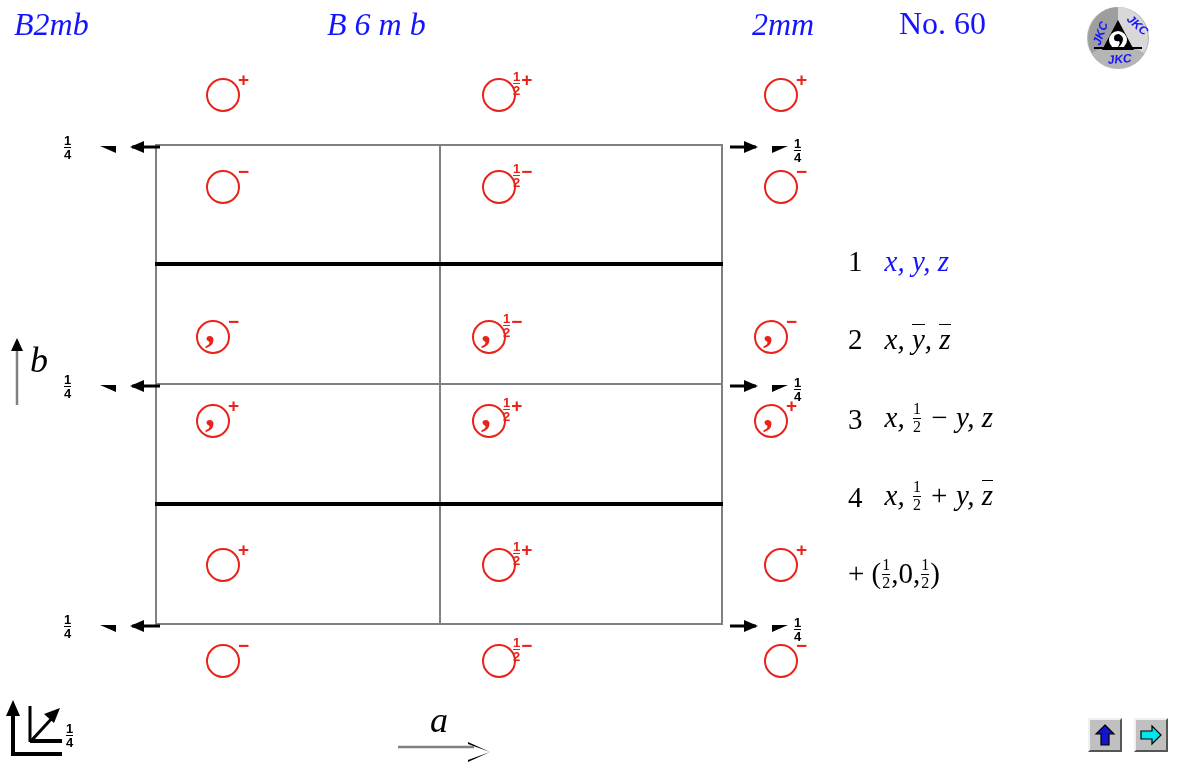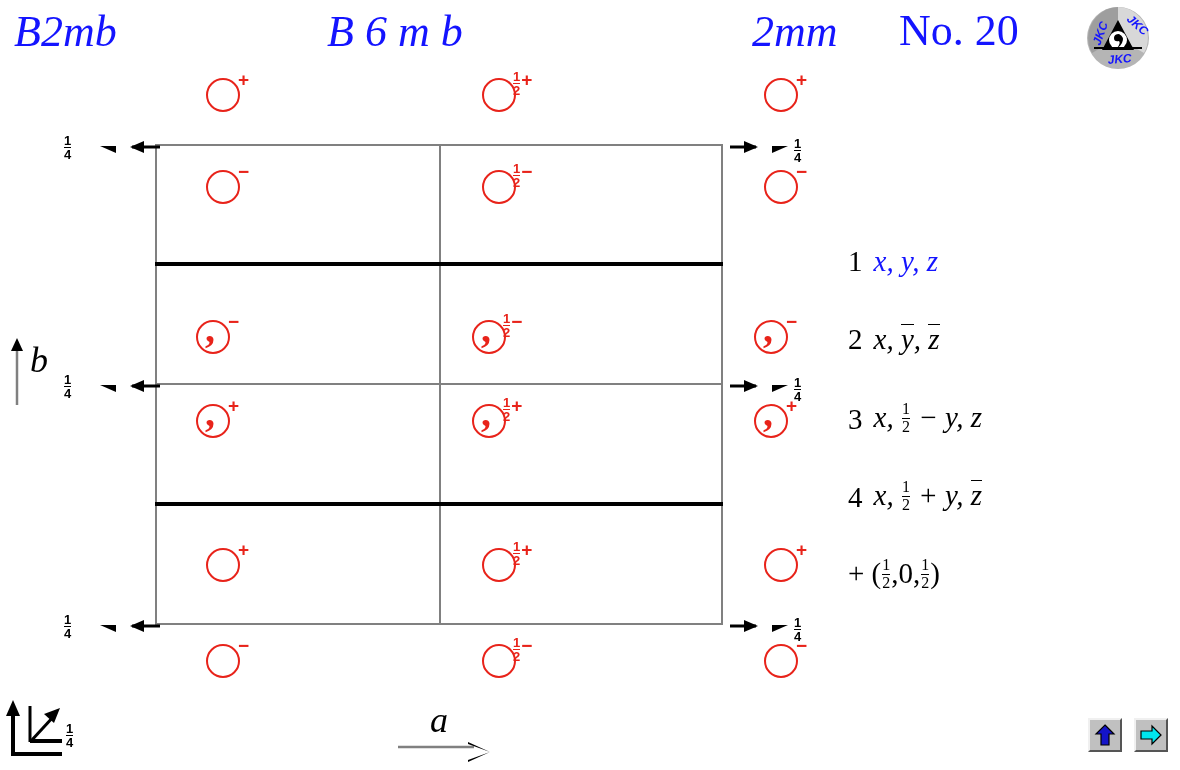--- a/index.html
+++ b/index.html
@@ -10,21 +10,21 @@
     position:relative;
     overflow:hidden;
   }
   .abs{position:absolute;}
 
   
   .hdr{
     color:#1414ff;
     font-family:"Liberation Serif", serif;
     font-style:italic;
-    font-size:44px;
+    font-size:32px;
     white-space:nowrap;
   }
   .hdr-roman{font-style:normal;}
 
   
   .logo{
     width:64px;height:64px;border-radius:50%;
     overflow:hidden;
   }
 
@@ -99,21 +99,21 @@
     font-size:29px;
     color:#000;
   }
   .oprow{
     position:absolute;
     white-space:nowrap;
     display:flex;
     align-items:center;
   }
   .opnum{font-style:normal;margin-right:11px;}
-  .opbody{font-style:italic;}
+  .opbody{font-style:italic;margin-left:11px;}
   .op1 .opbody{color:#1414ff;}
   .ovl{
     display:inline-block;
     border-top:1.7px solid currentColor;
     padding-top:0px;
     line-height:1.0;
   }
   .mfrac{
     display:inline-block;
     text-align:center;
@@ -150,21 +150,21 @@
 </style>
 </head>
 <body>
 
 <div class="abs hdr" style="left:14px;top:6px;">B2mb</div>
 
 <div class="abs hdr" style="left:327px;top:6px;">B 6 m b</div>
 
 <div class="abs hdr" style="left:752px;top:6px;">2mm</div>
 
-<div class="abs hdr hdr-roman" style="left:899px;top:5px;">No. 20</div>
+<div class="abs hdr hdr-roman" style="left:899px;top:5px;">No. 60</div>
 
 <div class="abs logo" style="left:1086px;top:6px;">
   <svg width="64" height="64" viewBox="0 0 64 64">
     <circle cx="32" cy="32" r="31" fill="#b5b5b5"></circle>
     <path d="M32 1 A31 31 0 0 1 58 47 L32 32 Z" fill="#d8d8d8"></path>
     <path d="M32 1 A31 31 0 0 0 6 47 L32 32 Z" fill="#9e9e9e"></path>
     <g fill="#1414ff" font-family="Liberation Sans, sans-serif" font-weight="bold" font-size="12" font-style="italic">
       <text transform="translate(14,40) rotate(-70)">JKC</text>
       <text transform="translate(40,14) rotate(42)">JKC</text>
       <text transform="translate(22,58) rotate(-5)">JKC</text>

